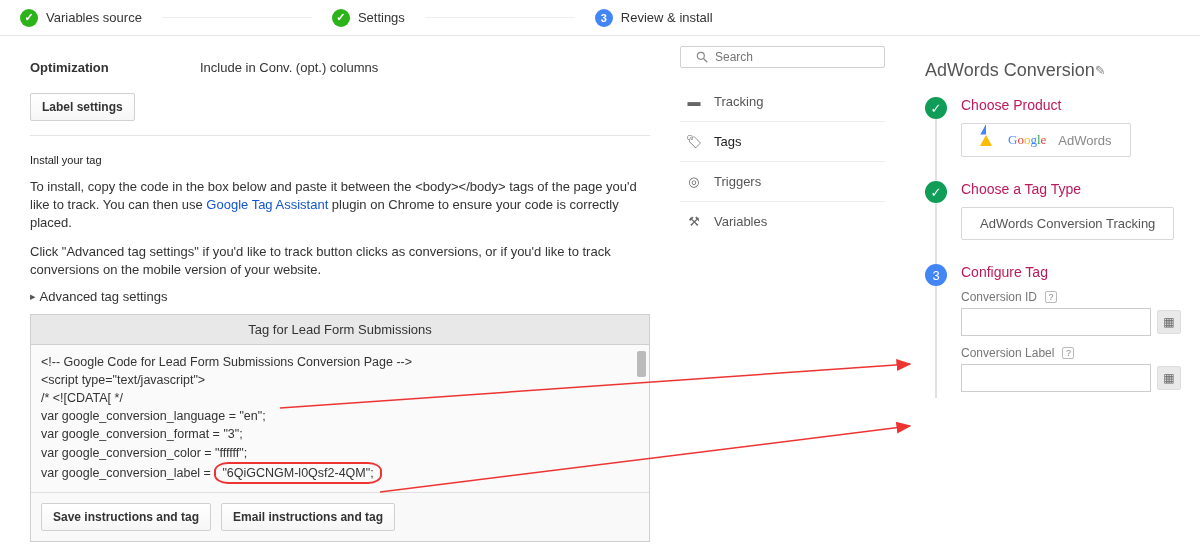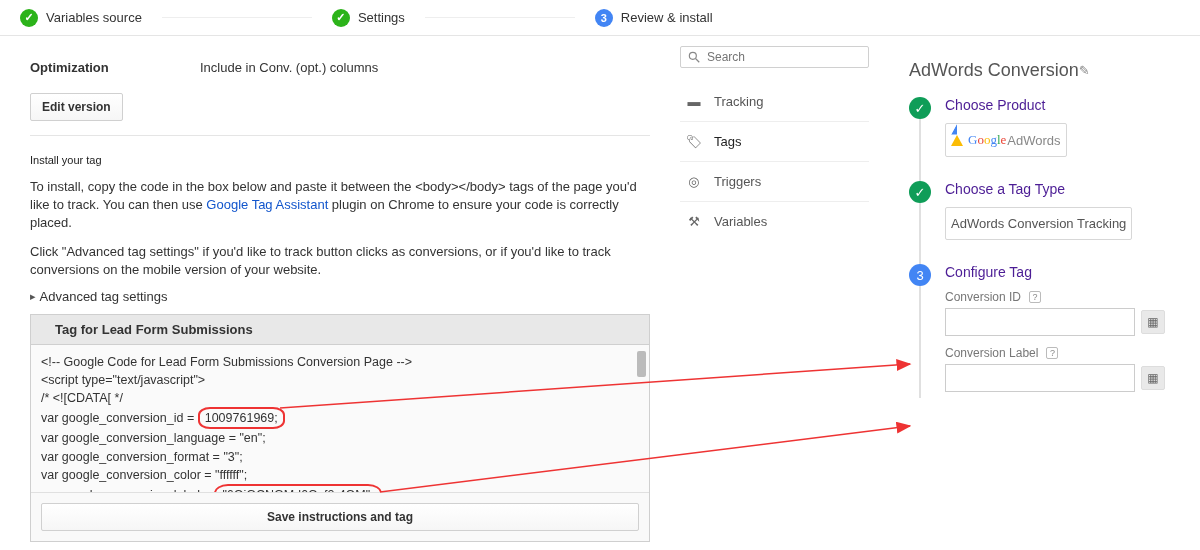--- a/index.html
+++ b/index.html
@@ -15,47 +15,47 @@
   .opt-row { display:flex; margin: 14px 0 18px 0;}
   .opt-row .lbl { font-weight:bold; width:170px;}
   .btn { display:inline-block; border:1px solid #d0d0d0; border-radius:2px; background:linear-gradient(#fff,#f6f6f6); padding:6px 11px; font-size:12px; font-weight:bold; color:#333; cursor:pointer;}
   .divider { height:1px; background:#e5e5e5; margin:14px 0 18px 0;}
   h2.section { font-size:11px; font-weight:normal; color:#222; margin-bottom:12px;}
   p.para { font-size:13px; color:#333; line-height:1.4; margin-bottom:10px; max-width:620px;}
   a.link { color:#1155cc; text-decoration:none;}
   .adv { font-size:13px; color:#333; margin-top:6px; display:flex; align-items:center; gap:4px; cursor:pointer;}
   .adv::before { content:"▸"; font-size:11px; color:#555;}
   .tagpanel { margin-top:10px; border:1px solid #cfcfcf; }
-  .tagpanel-header { background:#e8e8e8; padding:7px 24px; font-weight:bold; border-bottom:1px solid #cfcfcf;}
+  .tagpanel-header { background:#e8e8e8; padding:7px 24px; font-weight:normal; border-bottom:1px solid #cfcfcf;text-align:center;}
   .codebox { background:#fafafa; padding:8px 10px; font-family:Arial, sans-serif; font-size:12.5px; color:#333; line-height:1.45; height:148px; overflow:hidden; position:relative; border-bottom:1px solid #e0e0e0;}
   .codebox .scroll-thumb { position:absolute; top:6px; right:3px; width:9px; height:26px; background:#bbb; border-radius:2px;}
-  .btnrow { padding:10px; display:flex; gap:10px; background:#f9f9f9;flex-direction:column;}
+  .btnrow { padding:10px; display:flex; gap:10px; background:#f9f9f9;}
   .circ { display:inline-block; border:2px solid #e33; border-radius:50%/50%; padding:0 5px; border-radius:12px/8px;}
   .circ2 { display:inline-block; border:2px solid #e33; border-radius:14px/9px; padding:0 6px;}
 
   .mid { flex:0 0 180px; padding:0 10px;}
-  .search { display:flex; align-items:center; border:1px solid #d0d0d0; border-radius:2px; padding:3px 6px; margin-bottom:14px; background:#fff;}
+  .search { display:flex; align-items:center; border:1px solid #d0d0d0; border-radius:2px; padding:3px 14px; margin-bottom:14px; background:#fff;}
   .search input { border:none; outline:none; font-size:12px; flex:1; color:#666;}
   .search .sicon { width:14px; height:14px; margin-right:6px;}
   .nav-item { display:flex; align-items:center; gap:12px; padding:12px 6px; color:#555; font-size:13px; cursor:pointer;}
   .nav-item .nicon { width:16px; height:12px; display:inline-flex; align-items:center; justify-content:center; color:#666;}
   .nav-item.sel { color:#222;}
   .nav-sep { height:1px; background:#eee;}
 
   .right { flex:1; padding:0 10px 0 30px;}
   .right-title { font-size:18px; color:#555; margin:14px 0 16px 0; display:flex; align-items:center; }
   .pencil { color:#888; font-size:13px;}
   .steps-col { display:flex; flex-direction:column; position:relative;}
   .vline { position:absolute; left:10px; top:10px; bottom:10px; width:2px; background:#e0e0e0; z-index:0;}
   .rstep { display:flex; gap:14px; position:relative; z-index:1; margin-bottom:10px;}
   .rstep .dot { width:22px; height:22px; border-radius:50%; background:#0f9d58; color:#fff; display:flex; align-items:center; justify-content:center; font-size:13px; flex-shrink:0;}
   .rstep .dot.blue { background:#4285f4;}
   .rstep-body { flex:1;}
-  .rstep-title { font-size:14px; color:#4c1d95; margin-bottom:10px;}
-  .card { border:1px solid #d7d7d7; border-radius:2px; padding:8px 5px; display:inline-flex; align-items:center; gap:1px; font-size:13px; color:#555; margin-bottom:14px; background:#fff;}
+  .rstep-title { font-size:14px; color:#be185d; margin-bottom:10px;}
+  .card { border:1px solid #d7d7d7; border-radius:2px; padding:8px 18px; display:inline-flex; align-items:center; gap:12px; font-size:13px; color:#555; margin-bottom:14px; background:#fff;}
   .glogo { font-family:'Times New Roman', serif;}
   .glogo .gb{color:#4285f4}.glogo .gr{color:#ea4335}.glogo .gy{color:#fbbc05}.glogo .gg{color:#34a853}
   .field-label { font-size:12px; color:#777; margin-top:10px; display:flex; align-items:center; gap:8px;}
   .help { display:inline-flex; width:12px; height:12px; border:1px solid #bbb; border-radius:2px; align-items:center; justify-content:center; font-size:9px; color:#888;}
   .field-row { display:flex; align-items:center; gap:6px; margin-top:4px; margin-bottom:6px;}
   .field-row input { border:1px solid #ccc; height:28px; width:190px; padding:0 6px; font-size:13px;}
   .brick { width:24px; height:24px; background:#e9e9e9; border:1px solid #ddd; border-radius:2px; display:flex; align-items:center; justify-content:center; color:#666; font-size:12px;}
   .alogo-tri { display:inline-block; width:0; height:0; border-left:6px solid transparent; border-right:6px solid transparent; border-bottom:11px solid #fbbc05; position:relative; margin-right:4px;}
   .alogo-tri::after{content:"";position:absolute;left:-6px;bottom:-0px;width:0;height:0;border-left:6px solid transparent;border-right:6px solid transparent;border-bottom:11px solid #4285f4;clip-path:polygon(0 100%,50% 0,50% 100%);}
 
@@ -80,46 +80,46 @@
     <span>Review &amp; install</span>
   </div>
 </div>
 
 <div class="main">
   <div class="left">
     <div class="opt-row">
       <div class="lbl">Optimization</div>
       <div>Include in Conv. (opt.) columns</div>
     </div>
-    <button class="btn">Edit version</button>
+    <button class="btn">Label settings</button>
     <div class="divider"></div>
     <h2 class="section">Install your tag</h2>
     <p class="para">
       <span>To install, copy the code in the box below and paste it between the &lt;body&gt;&lt;/body&gt; tags of the page you'd like to track. You can then use </span><a href="#" class="link">Google Tag Assistant</a><span> plugin on Chrome to ensure your code is correctly placed.</span>
     </p>
     <p class="para">Click "Advanced tag settings" if you'd like to track button clicks as conversions, or if you'd like to track conversions on the mobile version of your website.</p>
     <div class="adv">
         <span>Advanced tag settings</span>
       </div>
 
     <div class="tagpanel">
       <div class="tagpanel-header">Tag for Lead Form Submissions</div>
       <div class="codebox">
         <div>&lt;!-- Google Code for Lead Form Submissions Conversion Page --&gt;</div>
         <div>&lt;script type="text/javascript"&gt;</div>
         <div>/* &lt;![CDATA[ */</div>
-        <div><span>var google_conversion_id =</span> <span class="circ">1009761969;</span></div>
         <div>var google_conversion_language = "en";</div>
         <div>var google_conversion_format = "3";</div>
         <div>var google_conversion_color = "ffffff";</div>
         <div><span>var google_conversion_label =</span> <span class="circ2">"6QiGCNGM-l0Qsf2-4QM";</span></div>
         <div class="scroll-thumb"></div>
       </div>
       <div class="btnrow">
         <button class="btn">Save instructions and tag</button>
+        <button class="btn">Email instructions and tag</button>
       </div>
     </div>
   </div>
 
   <div class="mid">
     <div class="search">
       <svg class="sicon" viewBox="0 0 24 24" fill="none" stroke="#888" stroke-width="2">
           <circle cx="10" cy="10" r="6"></circle>
           <line x1="15" y1="15" x2="21" y2="21"></line>
         </svg>

